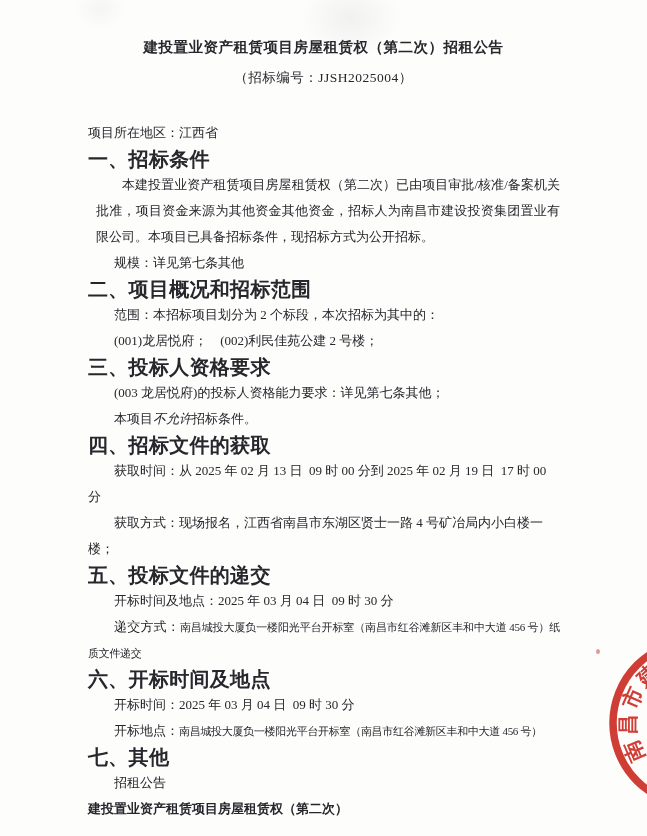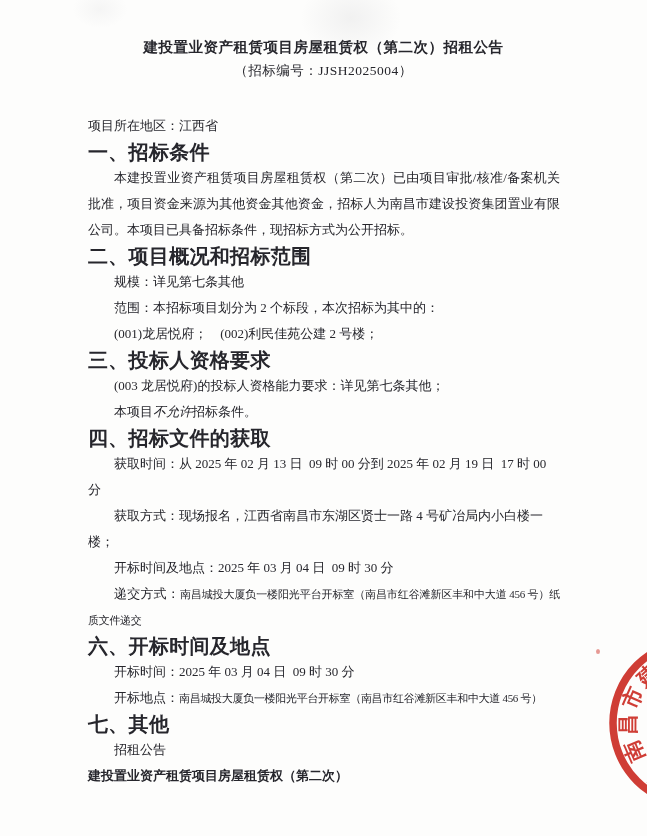--- a/index.html
+++ b/index.html
@@ -6,26 +6,26 @@
   .page{
     position:relative;
     width:647px;height:836px;
     background:#fdfdfc;
     overflow:hidden;
     font-family:"Liberation Serif","DejaVu Serif",serif;
     color:#26262c;
   }
   .titles{text-align:center;margin-top:36px;}
   .title{font-size:14.5px;font-weight:bold;line-height:22px;letter-spacing:.5px;}
-  .subtitle{font-size:13.5px;line-height:22px;margin-top:2px;letter-spacing:.5px;}
+  .subtitle{font-size:13.5px;line-height:22px;margin-top:9px;letter-spacing:.5px;}
   .doc{margin-top:31px;padding:0 87px 0 88px;font-size:13px;}
   .line{line-height:26px;white-space:pre-wrap;}
   .heading{font-weight:bold;font-size:20px;letter-spacing:.3px;}
   .label{font-weight:normal;}
-  .para{text-align:justify;text-indent:2em;}
+  .para{text-align:justify;text-indent:2em;margin-left:8px;}
   .indent{text-indent:2em;}
   .hang{text-indent:2em;text-align:justify;}
   .tight{font-size:11px;letter-spacing:-.3px;}
   .em-italic{font-style:italic;}
   .footer-line{font-weight:bold;}
   .seal-svg{position:absolute;left:580px;top:608px;opacity:.9;pointer-events:none;}
   .speck{position:absolute;left:596px;top:649px;width:4px;height:5px;border-radius:50%;
          background:#d4473e;opacity:.55;}
   .smudge{position:absolute;pointer-events:none;}
   .smudge-a{left:296px;top:0;width:110px;height:60px;
@@ -46,33 +46,34 @@
     <div class="subtitle">（招标编号：JJSH2025004）</div>
   </div>
 
   <div class="doc">
 
     <div class="line"><span class="label">项目所在地区：</span><span>江西省</span></div>
 
     <div class="line heading">一、招标条件</div>
     <div class="line para">本建投置业资产租赁项目房屋租赁权（第二次）已由项目审批/核准/备案机关批准，项目资金来源为其他资金其他资金，招标人为南昌市建设投资集团置业有限公司。本项目已具备招标条件，现招标方式为公开招标。</div>
 
+    <div class="line indent"><span class="label">规模：</span><span>详见第七条其他</span></div>
     <div class="line heading">二、项目概况和招标范围</div>
-    <div class="line indent"><span class="label">规模：</span><span>详见第七条其他</span></div>
     <div class="line indent"><span class="label">范围：</span><span>本招标项目划分为 2 个标段，本次招标为其中的：</span></div>
     <div class="line indent">(001)龙居悦府；　(002)利民佳苑公建 2 号楼；</div>
 
     <div class="line heading">三、投标人资格要求</div>
     <div class="line indent">(003 龙居悦府)的投标人资格能力要求：详见第七条其他；</div>
     <div class="line indent"><span>本项目</span><span class="em-italic">不允许</span><span>招标条件。</span></div>
 
     <div class="line heading">四、招标文件的获取</div>
     <div class="line indent"><span class="label">获取时间：</span><span>从 2025 年 02 月 13 日  09 时 00 分到 2025 年 02 月 19 日  17 时 00 分</span></div>
     <div class="line indent"><span class="label">获取方式：</span><span>现场报名，江西省南昌市东湖区贤士一路 4 号矿冶局内小白楼一楼；</span></div>
 
+    <div class="line heading">五、投标文件的递交</div>
     <div class="line indent"><span class="label">开标时间及地点：</span><span>2025 年 03 月 04 日  09 时 30 分</span></div>
     <div class="line hang"><span class="label">递交方式：</span><span class="tight">南昌城投大厦负一楼阳光平台开标室（南昌市红谷滩新区丰和中大道 456 号）纸质文件递交</span></div>
 
     <div class="line heading">六、开标时间及地点</div>
     <div class="line indent"><span class="label">开标时间：</span><span>2025 年 03 月 04 日  09 时 30 分</span></div>
     <div class="line hang"><span class="label">开标地点：</span><span class="tight">南昌城投大厦负一楼阳光平台开标室（南昌市红谷滩新区丰和中大道 456 号）</span></div>
 
     <div class="line heading">七、其他</div>
     <div class="line indent">招租公告</div>
 

